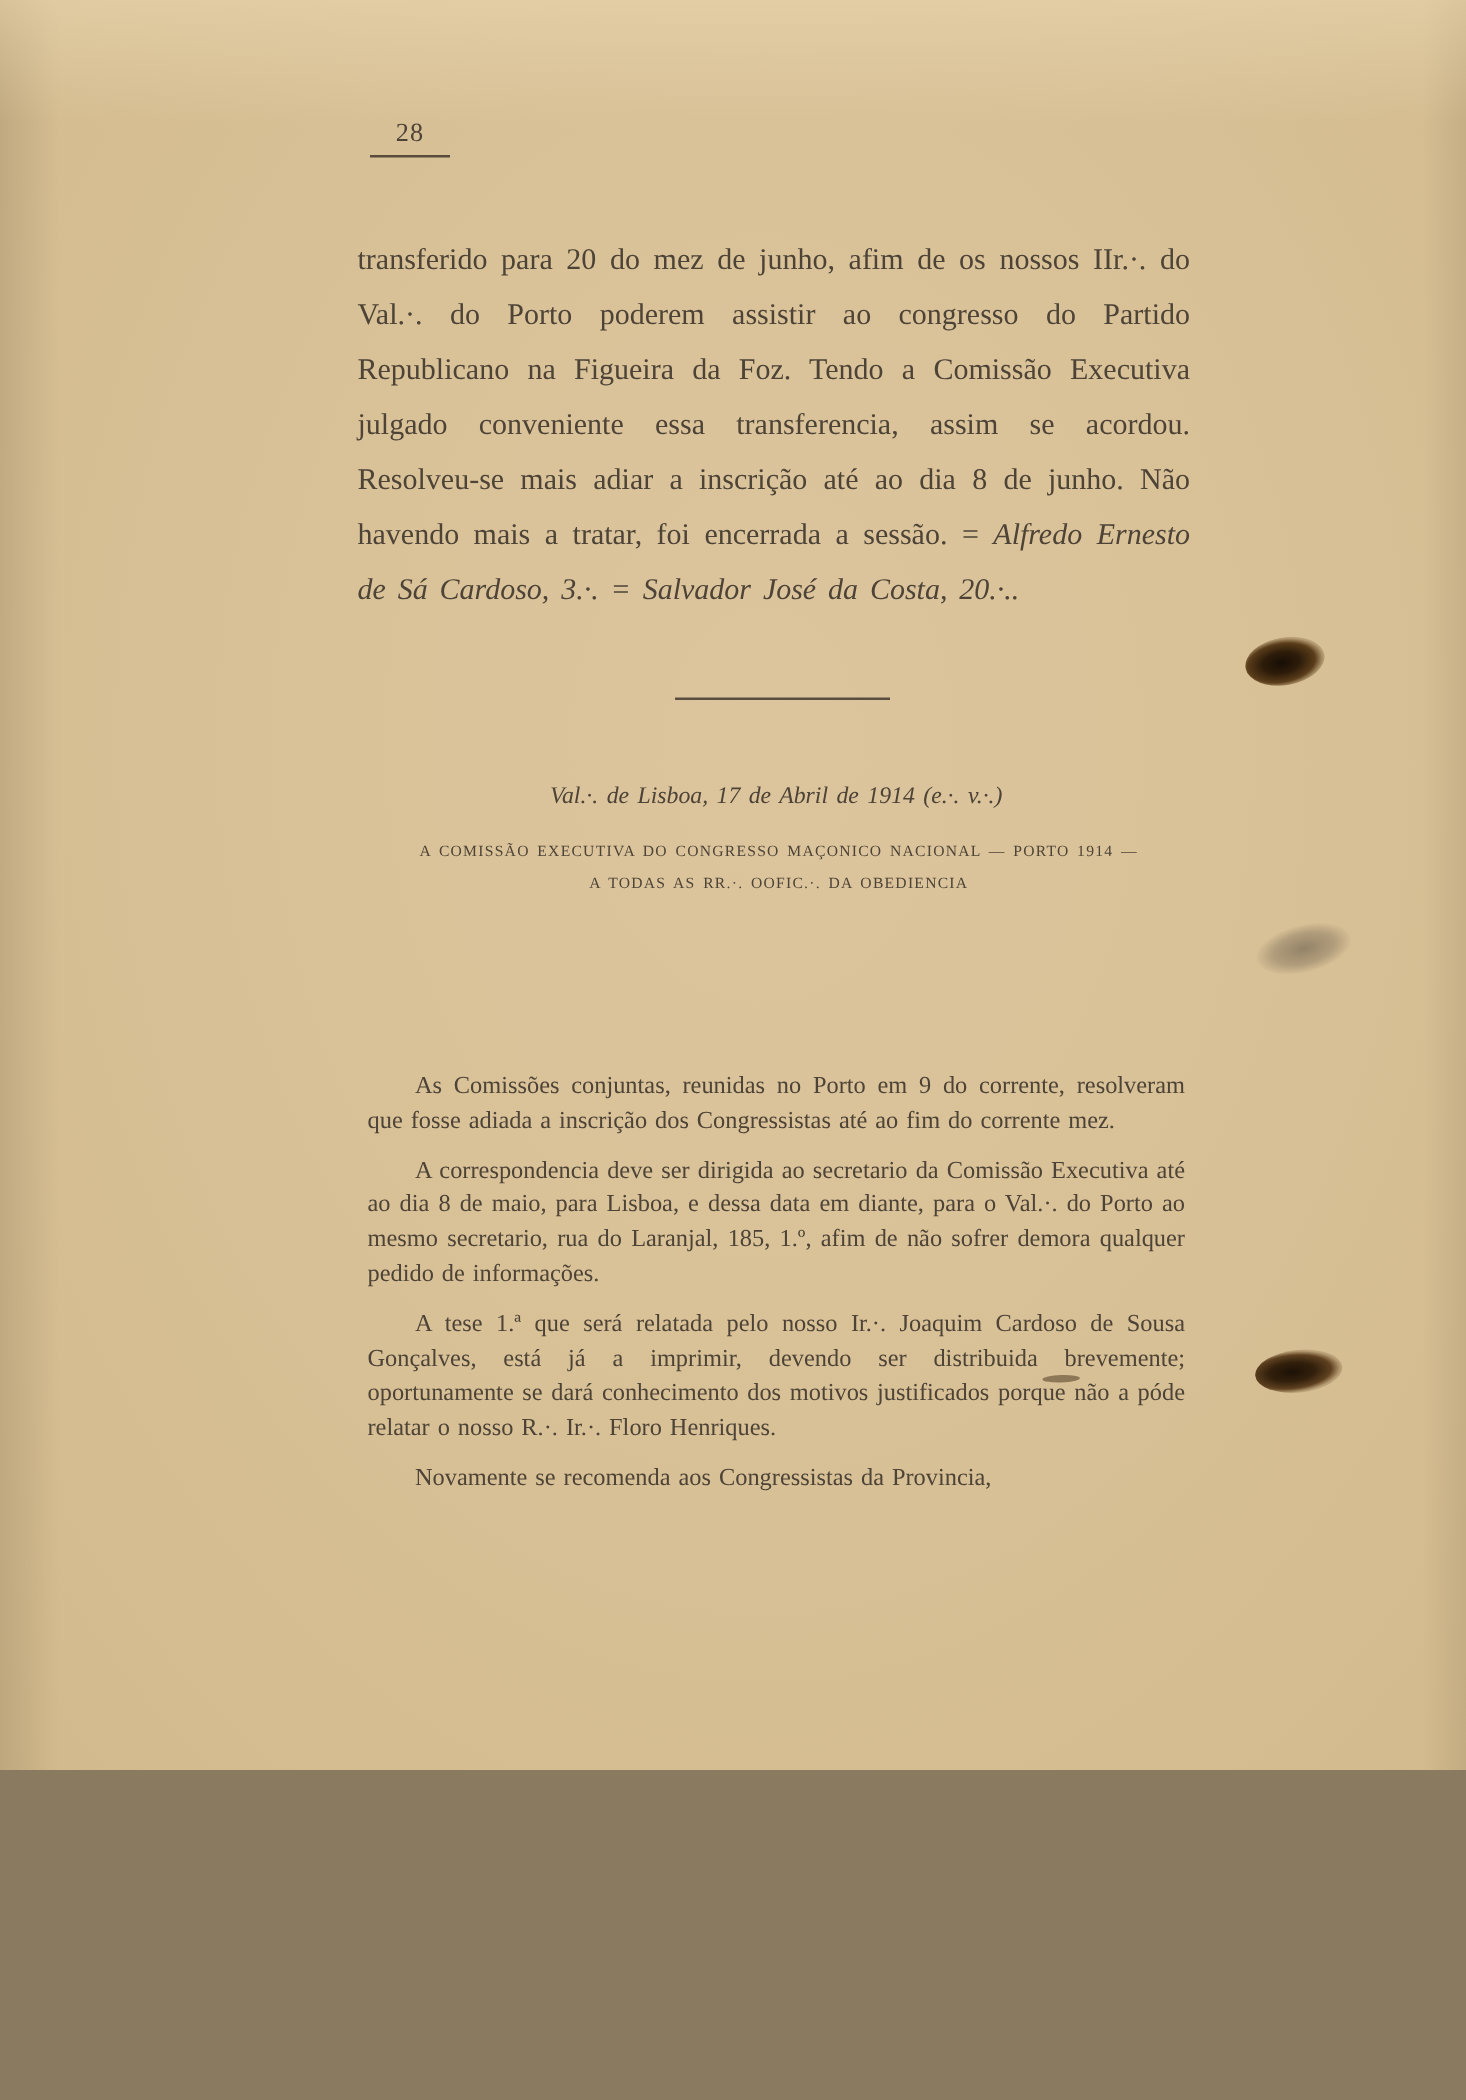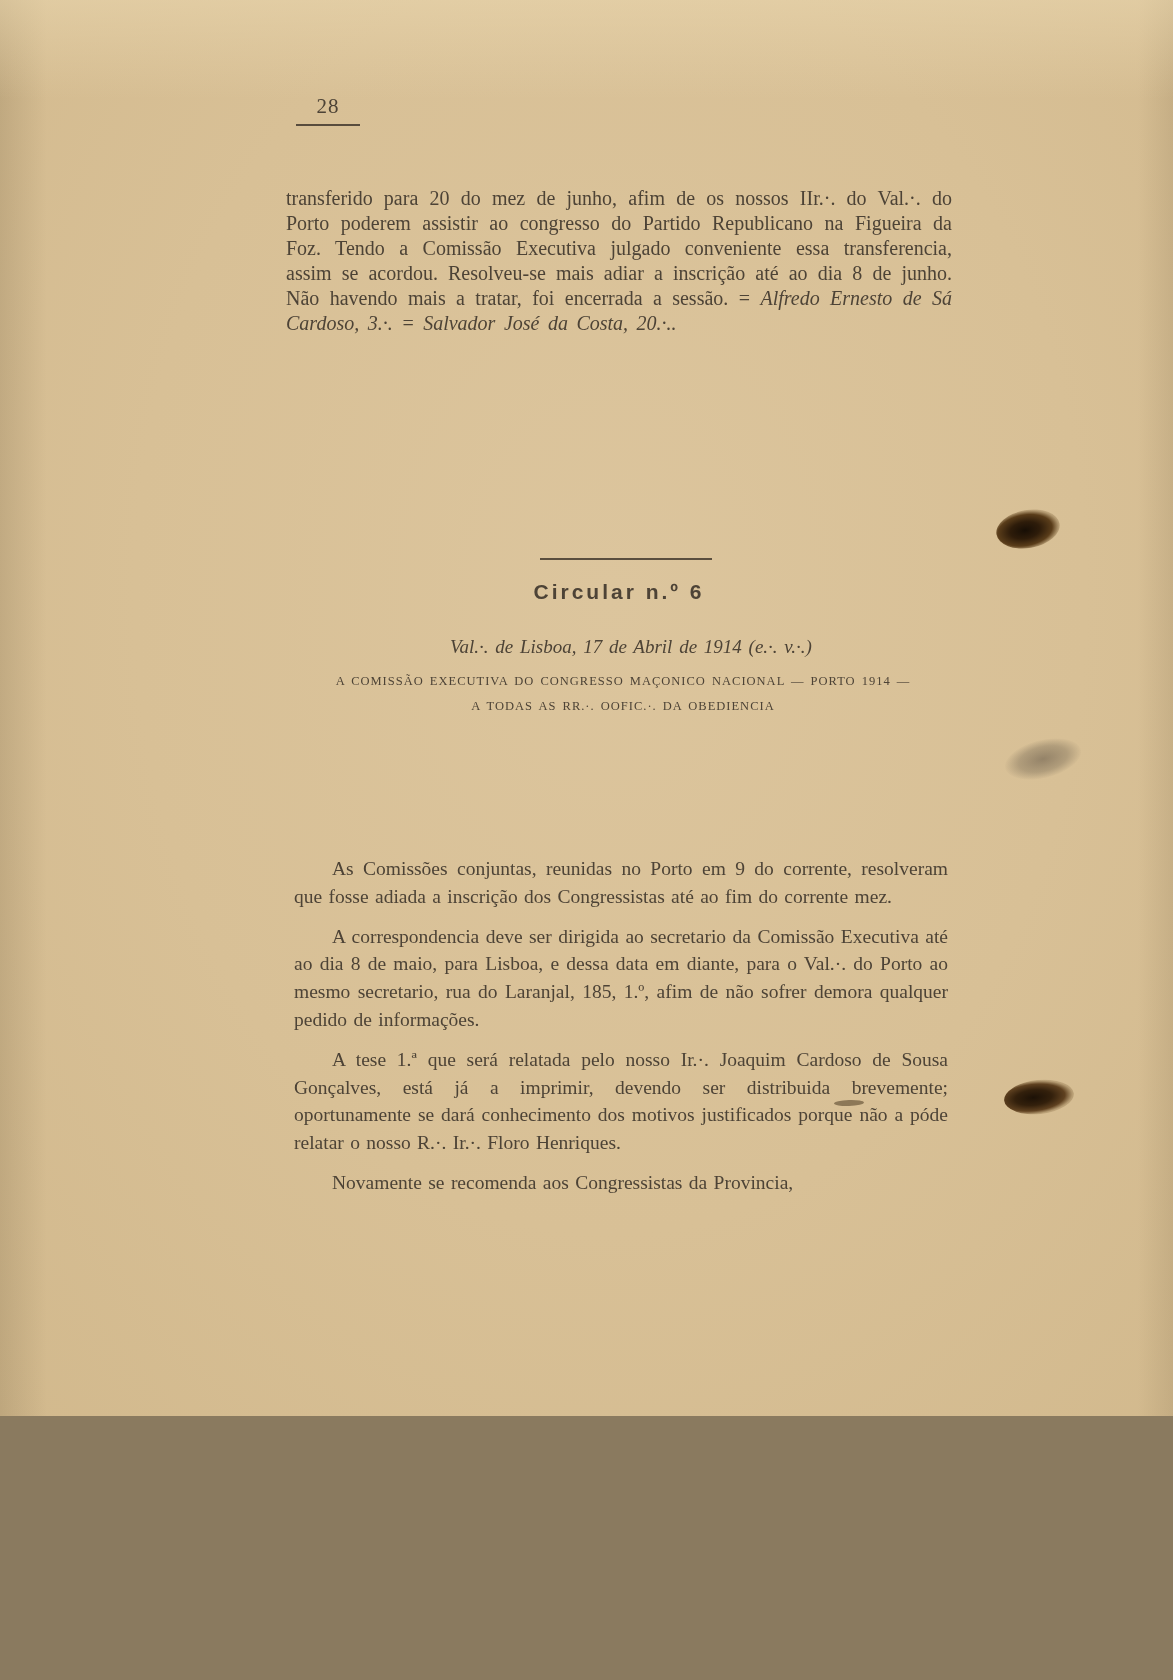--- a/index.html
+++ b/index.html
@@ -29,22 +29,22 @@
     font-size: 21px;
     letter-spacing: 1px;
     padding-bottom: 5px;
     border-bottom: 2px solid #584c3d;
   }
   .intro {
     position: absolute;
     top: 186px;
     left: 286px;
     width: 666px;
-    font-size: 20px;
-    line-height: 25px;
+    font-size: 24px;
+    line-height: 44px;
     text-align: justify;
     word-spacing: 3.5px;
   }
   .intro em { font-style: italic; }
   .separator {
     position: absolute;
     top: 558px;
     left: 540px;
     width: 172px;
     margin: 0;
@@ -62,21 +62,21 @@
     font-weight: bold;
     font-size: 21px;
     letter-spacing: 3px;
     color: #4d4336;
   }
   .dateline {
     position: absolute;
     top: 624px;
     left: 286px;
     width: 666px;
-    margin: 12px;
+    margin: 2px;
     text-align: center;
     font-style: italic;
     font-size: 19px;
     word-spacing: 2px;
   }
   .address-line {
     position: absolute;
     left: 286px;
     width: 666px;
     margin: 4px;
@@ -153,21 +153,20 @@
 <div class="page">
 
   <div class="page-number">
     <span>28</span>
   </div>
 
   <div class="intro"><span>transferido para 20 do mez de junho, afim de os nossos IIr.·. do Val.·. do Porto poderem assistir ao congresso do Partido Republicano na Figueira da Foz. Tendo a Comissão Executiva julgado conveniente essa transferencia, assim se acordou. Resolveu-se mais adiar a inscrição até ao dia 8 de junho. Não havendo mais a tratar, foi encerrada a sessão. = </span><em>Alfredo Ernesto de Sá Cardoso, 3.·. = Salvador José da Costa, 20.·..</em></div>
 
   <hr class="separator">
 
-  <h2 class="circular-title">Circular n.º 6</h2>
 
   <p class="dateline">Val.·. de Lisboa, 17 de Abril de 1914 (e.·. v.·.)</p>
 
   <p class="address-line l1">A COMISSÃO EXECUTIVA DO CONGRESSO MAÇONICO NACIONAL — PORTO 1914 —</p>
   <p class="address-line l2">A TODAS AS RR.·. OOFIC.·. DA OBEDIENCIA</p>
 
 
   <div class="body-text">
     <p>As Comissões conjuntas, reunidas no Porto em 9 do corrente, resolveram que fosse adiada a inscrição dos Congressistas até ao fim do corrente mez.</p>
     <p>A correspondencia deve ser dirigida ao secretario da Comissão Executiva até ao dia 8 de maio, para Lisboa, e dessa data em diante, para o Val.·. do Porto ao mesmo secretario, rua do Laranjal, 185, 1.º, afim de não sofrer demora qualquer pedido de informações.</p>

